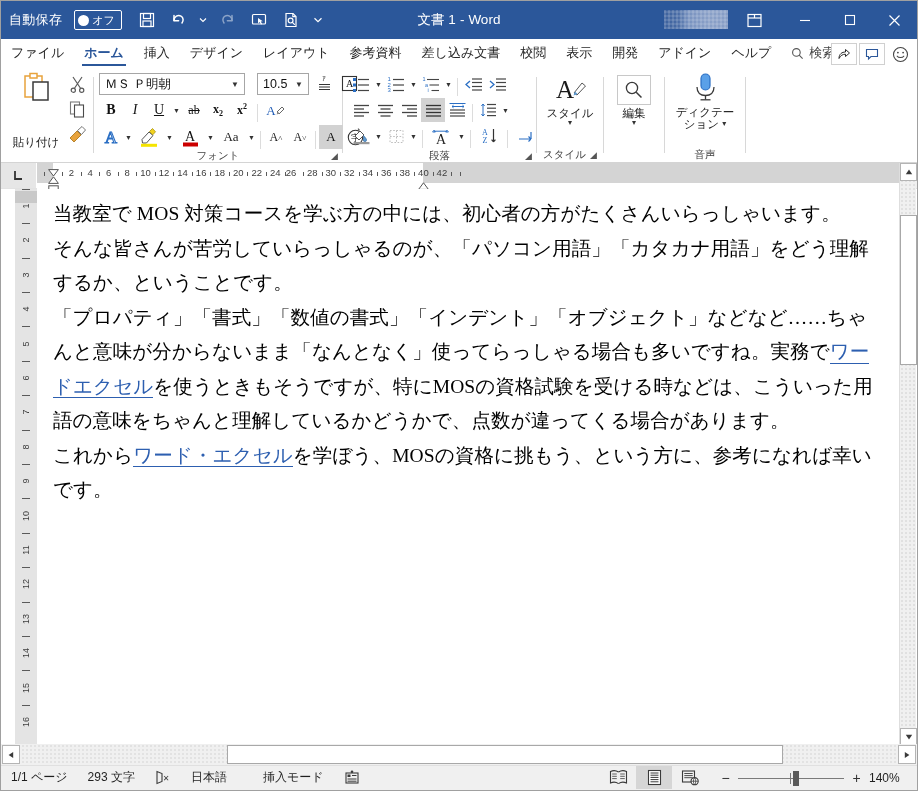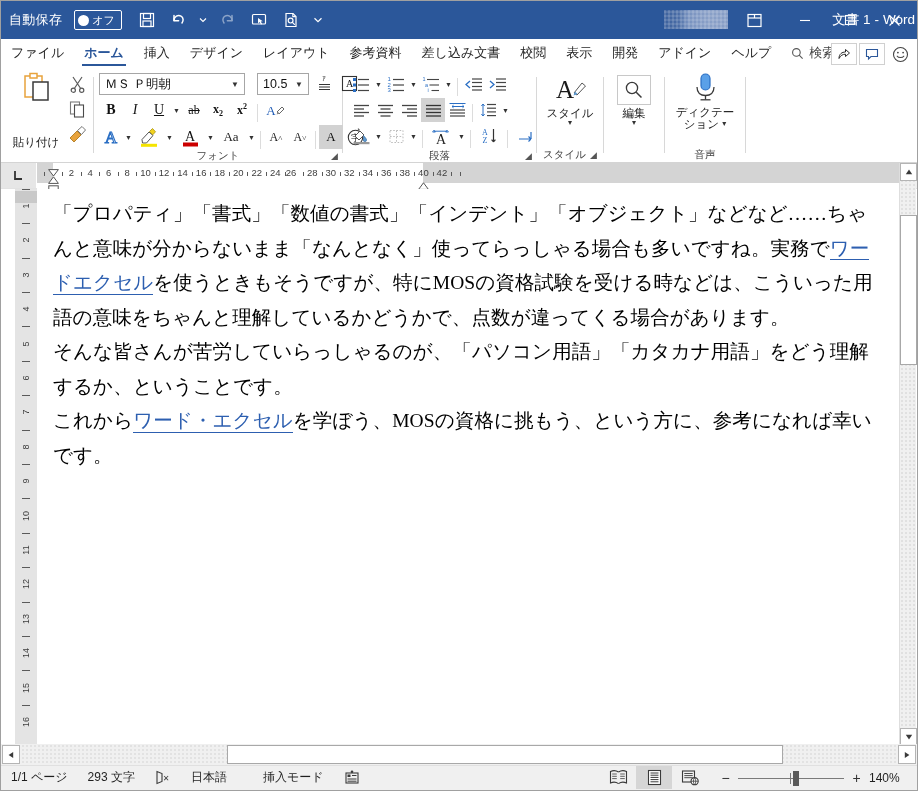--- a/index.html
+++ b/index.html
@@ -41,21 +41,21 @@
     width: 30px; height: 30px;
     display: flex; align-items: center; justify-content: center;
     margin: 0 1px; position: relative;
   }
   .qat-btn svg { display: block; }
   .qat-caret { width: 16px; height: 30px; display:flex; align-items:center; justify-content:center; }
 
   .title-text {
     position: absolute; left: 0; right: 0; top: 0;
     height: 38px; line-height: 38px;
-    text-align: right; font-size: 13.5px; color: #ffffff;
+    text-align: center; font-size: 13.5px; color: #ffffff;
     pointer-events: none;
   }
   .title-text span { margin: 0 2px; }
   .acct-blur {
     position: absolute; left: 663px; top: 9px;
     width: 64px; height: 19px;
     background:
       repeating-linear-gradient(90deg, rgba(255,255,255,.14) 0 2px, rgba(255,255,255,0) 2px 4px),
       repeating-linear-gradient(0deg, rgba(255,255,255,.12) 0 2px, rgba(255,255,255,0) 2px 4px),
       linear-gradient(90deg,#3f639f 0%,#4a6da6 22%,#7d96c2 38%,#8fa4ca 70%,#8ba1c8 100%);
@@ -897,22 +897,23 @@
         <div class="vtick" style="top: 481.4px;"></div>
         <div class="vnum" style="top: 498.6px;">15</div>
         <div class="vtick" style="top: 515.8px;"></div>
         <div class="vnum" style="top: 533px;">16</div>
       </div>
   </div>
 
   <div class="docarea">
     <div class="page">
       <div class="doc-text" id="doc-text">
+          <p><span>当教室で MOS 対策コースを学ぶ方の中には、初心者の方がたくさんいらっしゃいます。</span></p>
+          <p><span>そんな皆さんが苦労していらっしゃるのが、「パソコン用語」「カタカナ用語」をどう理解するか、ということです。</span></p>
           <p><span>「プロパティ」「書式」「数値の書式」「インデント」「オブジェクト」などなど……ちゃんと意味が分からないまま「なんとなく」使ってらっしゃる場合も多いですね。実務で</span><a class="hlink" href="#" style="color: rgb(45, 95, 176); border-bottom-color: rgb(45, 95, 176);">ワードエクセル</a><span>を使うときもそうですが、特にMOSの資格試験を受ける時などは、こういった用語の意味をちゃんと理解しているかどうかで、点数が違ってくる場合があります。</span></p>
-          <p><span>そんな皆さんが苦労していらっしゃるのが、「パソコン用語」「カタカナ用語」をどう理解するか、ということです。</span></p>
           <p><span>これから</span><a class="hlink" href="#" style="color: rgb(45, 95, 176); border-bottom-color: rgb(45, 95, 176);">ワード・エクセル</a><span>を学ぼう、MOSの資格に挑もう、という方に、参考になれば幸いです。</span></p>
         </div>
     </div>
   </div>
 
   <div class="vscroll">
     <div class="vs-btn" style="top:0">
       <svg width="8" height="8" viewBox="0 0 8 8">
           <path d="M4 1.5 L7.2 6.2 L0.8 6.2 Z" fill="#3a3a3a"></path>
         </svg>

